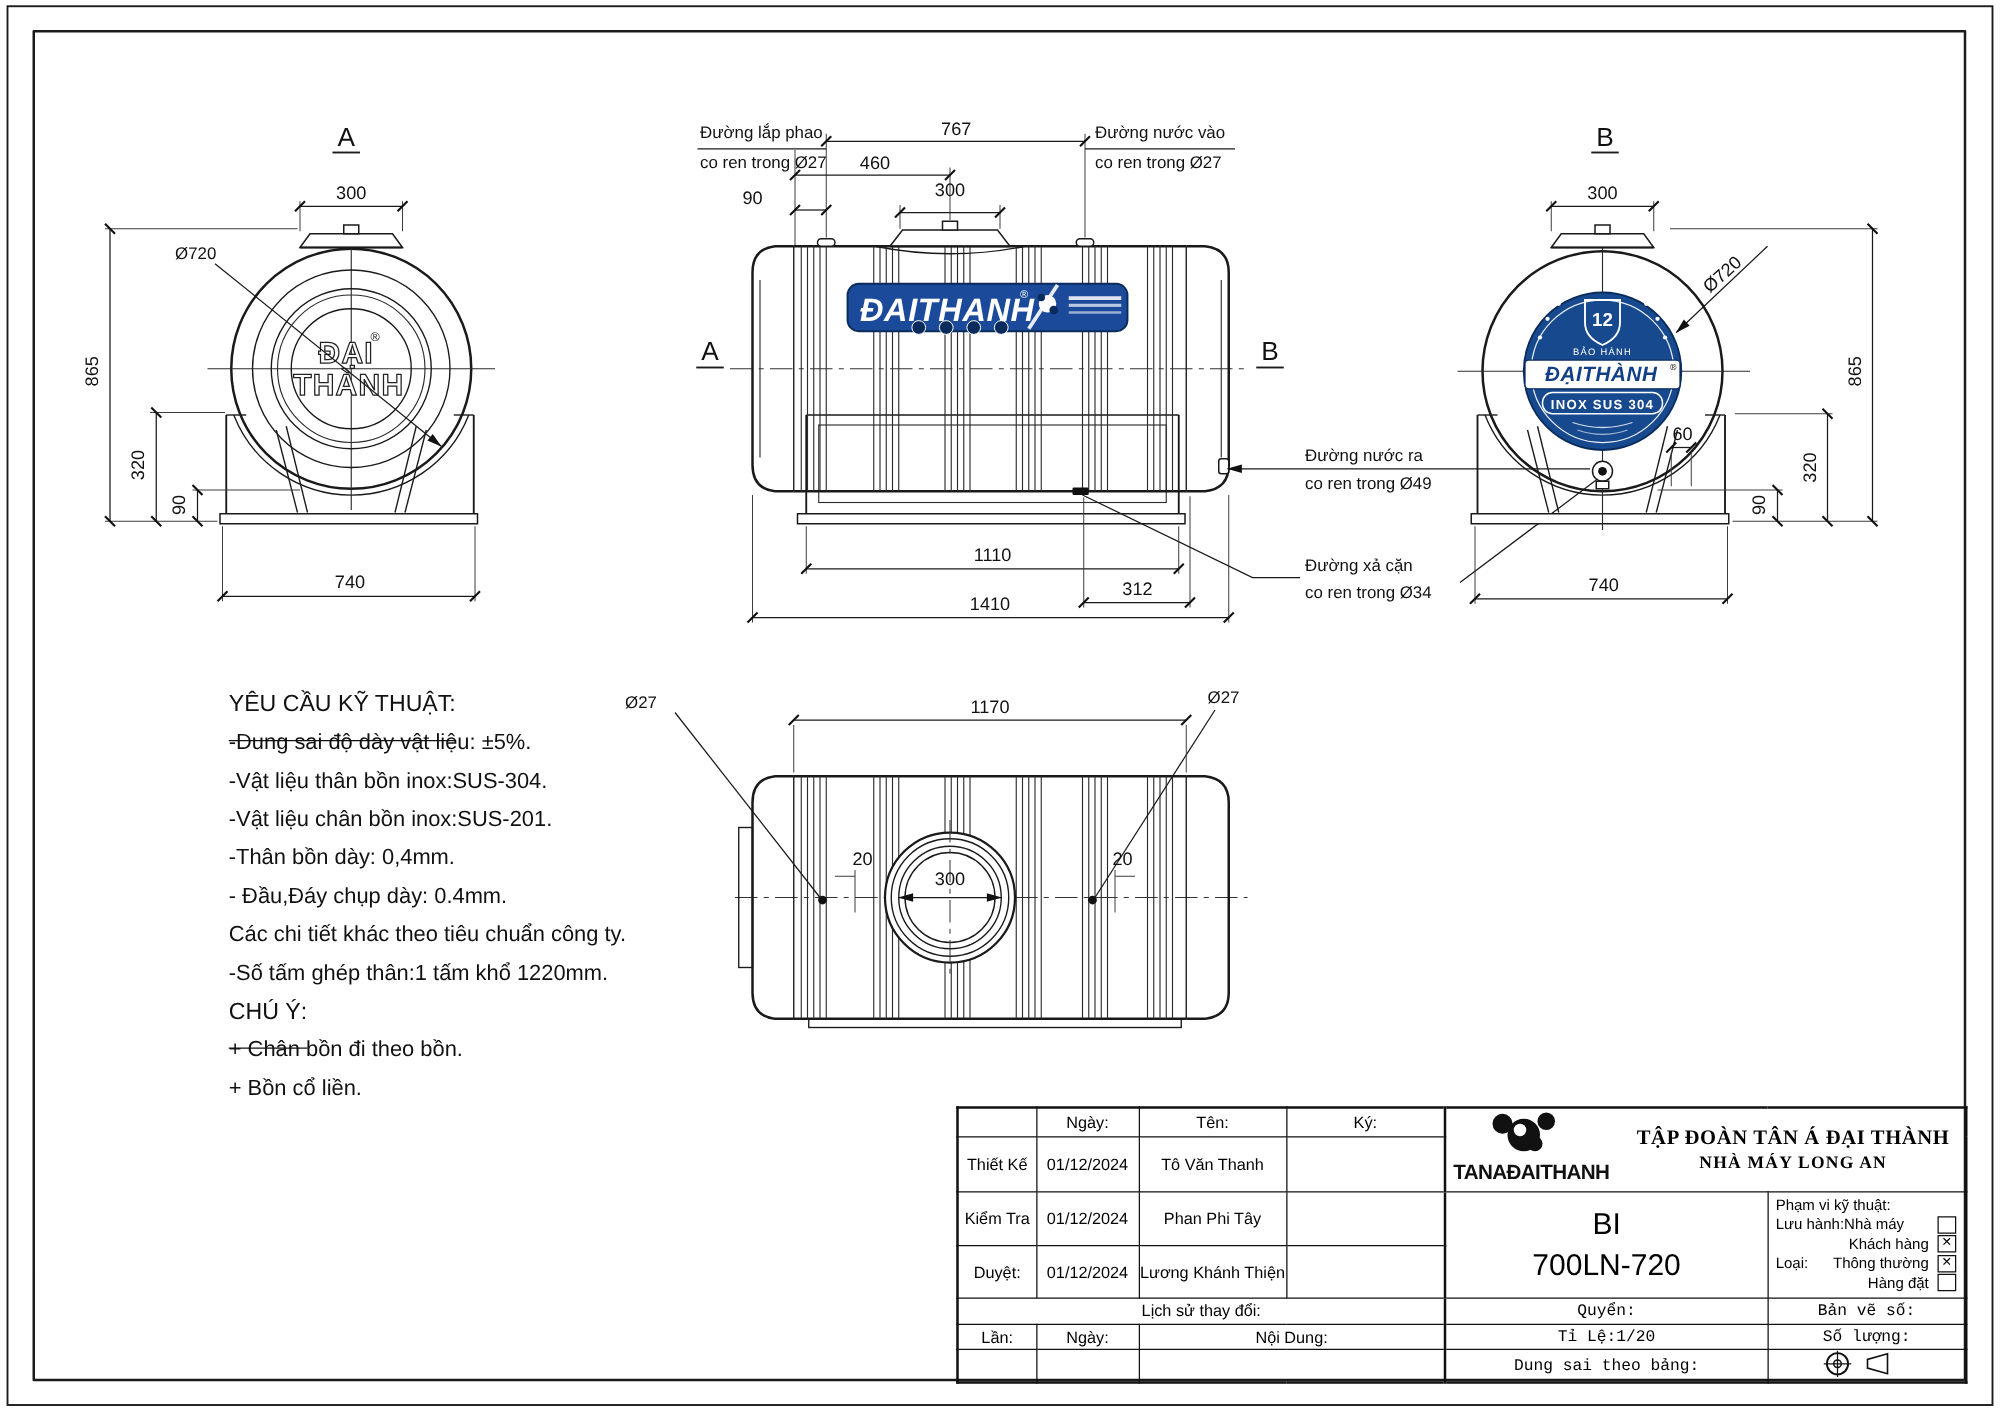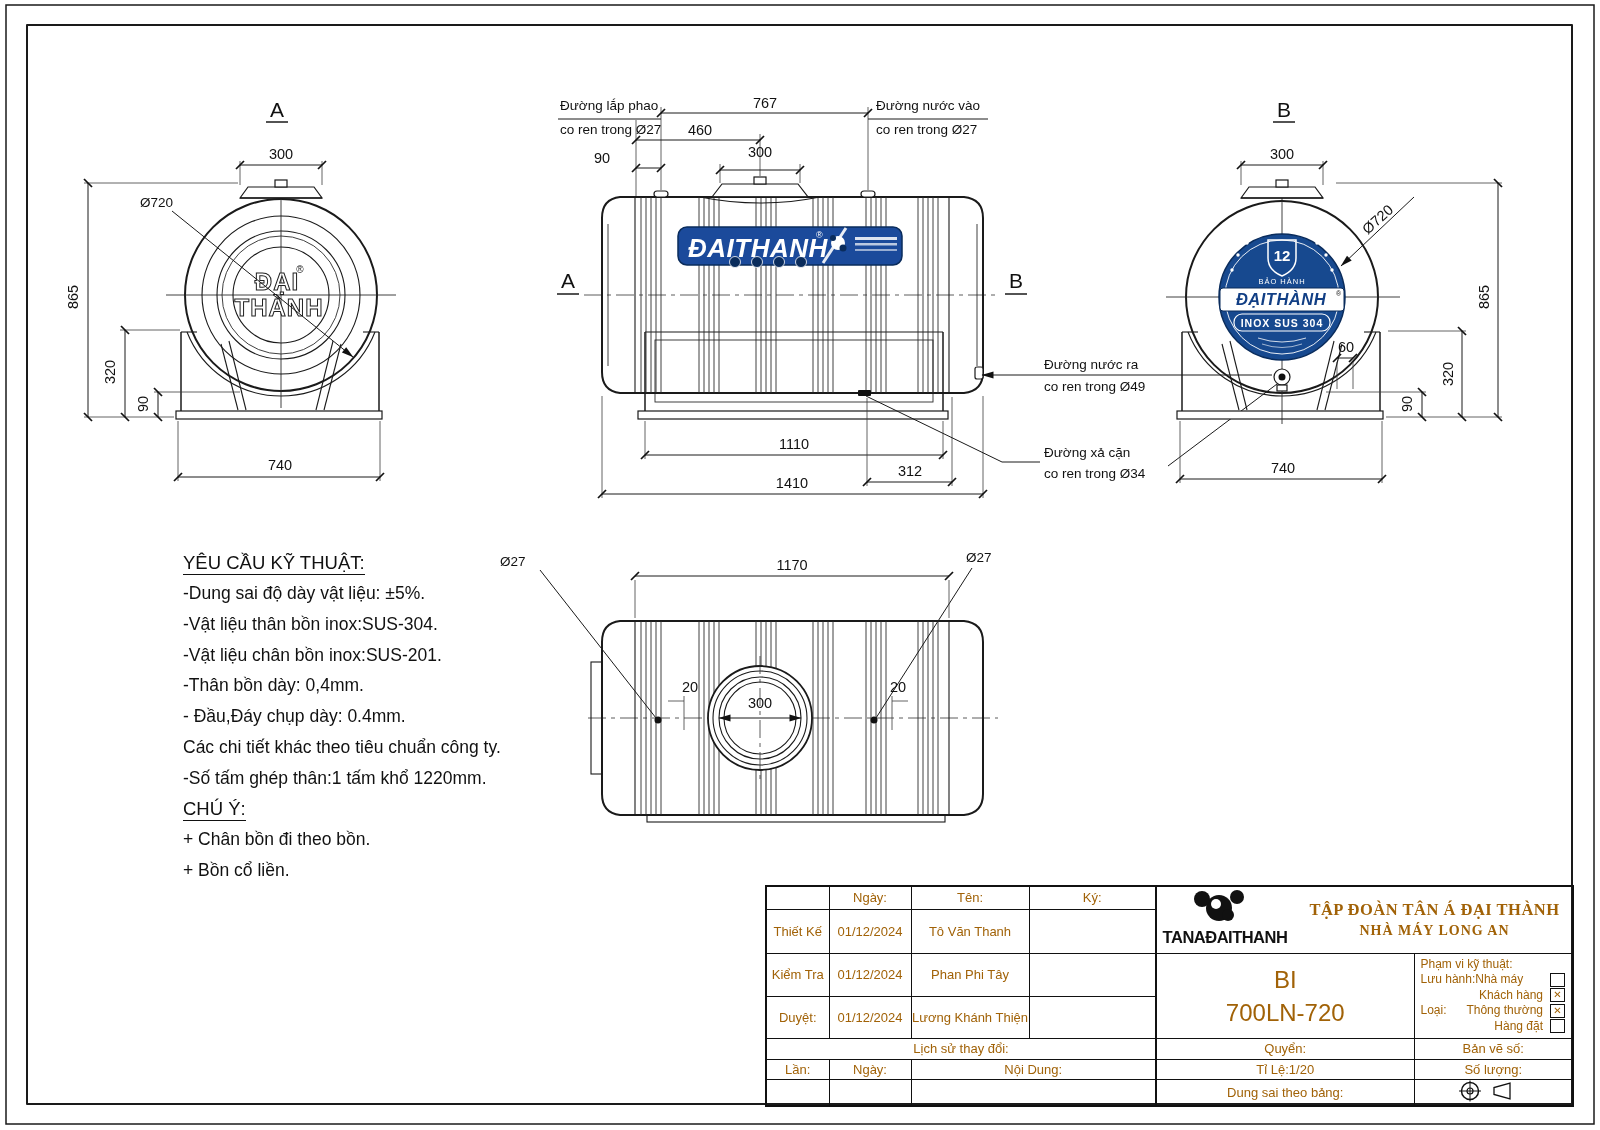--- a/index.html
+++ b/index.html
@@ -32,31 +32,31 @@
   .bdgb{font-size:16.5px;font-weight:900;font-style:italic;letter-spacing:.5px;
         fill:#123f85;text-anchor:middle;}
   .bdgm{font-size:10.5px;font-weight:700;fill:#fff;letter-spacing:1px;text-anchor:middle;}
   .bb{fill:var(--brand_blue,#1b4a9b);}
   .bgb{fill:var(--badge_blue,#17498f);}
 
   
   .notes{position:absolute;left:183px;top:551px;width:345px;font-size:17.5px;
          line-height:30.8px;white-space:nowrap;}
   .notes .ttl{height:27px;line-height:24px;font-size:18.5px;}
-  .notes .ttl span,.notes .ttl2 span{border-bottom:1.6px solid #111;padding-bottom:1px;}
+  .notes .ttl span,.notes .ttl2 span{border-bottom:1.6px solid #111;padding-bottom:19px;}
   .notes .ttl2{font-size:18.5px;}
 
   
   table.tb{position:absolute;left:765px;top:885px;width:807px;height:217px;
-           border-collapse:collapse;table-layout:fixed;font-size:13px;color:#a16207;}
+           border-collapse:collapse;table-layout:fixed;font-size:13px;color:#000000;}
   table.tb td{border:1.2px solid #111;padding:0;text-align:center;vertical-align:middle;
               overflow:hidden;}
   table.tb{border:2.5px solid #111;}
   td.blk{border-left:2.5px solid #111 !important;}
-  td.lft{text-align:left;padding-left:7px;}
+  td.lft{text-align:left;padding-left:7px;font-family:Liberation Mono, monospace;}
   .compcell{display:flex;align-items:center;height:100%;}
   .complogo{width:140px;flex:0 0 140px;}
   .compname{flex:1;text-align:center;font-family:Liberation Serif, serif;font-weight:bold;}
   .compname .l1{font-size:16.5px;letter-spacing:.5px;}
   .compname .l2{font-size:14px;letter-spacing:1px;margin-top:3px;}
   .prod{font-size:24px;line-height:33px;}
   .scope{font-size:12px;line-height:15.5px;padding:3px 4px 0 6px;text-align:left;}
   .sr{display:flex;align-items:center;height:15.5px;}
   .sr .gap{flex:1;}
   .cb{flex:0 0 13px;width:13px;height:12px;border:1.5px solid #111;font-size:10px;

